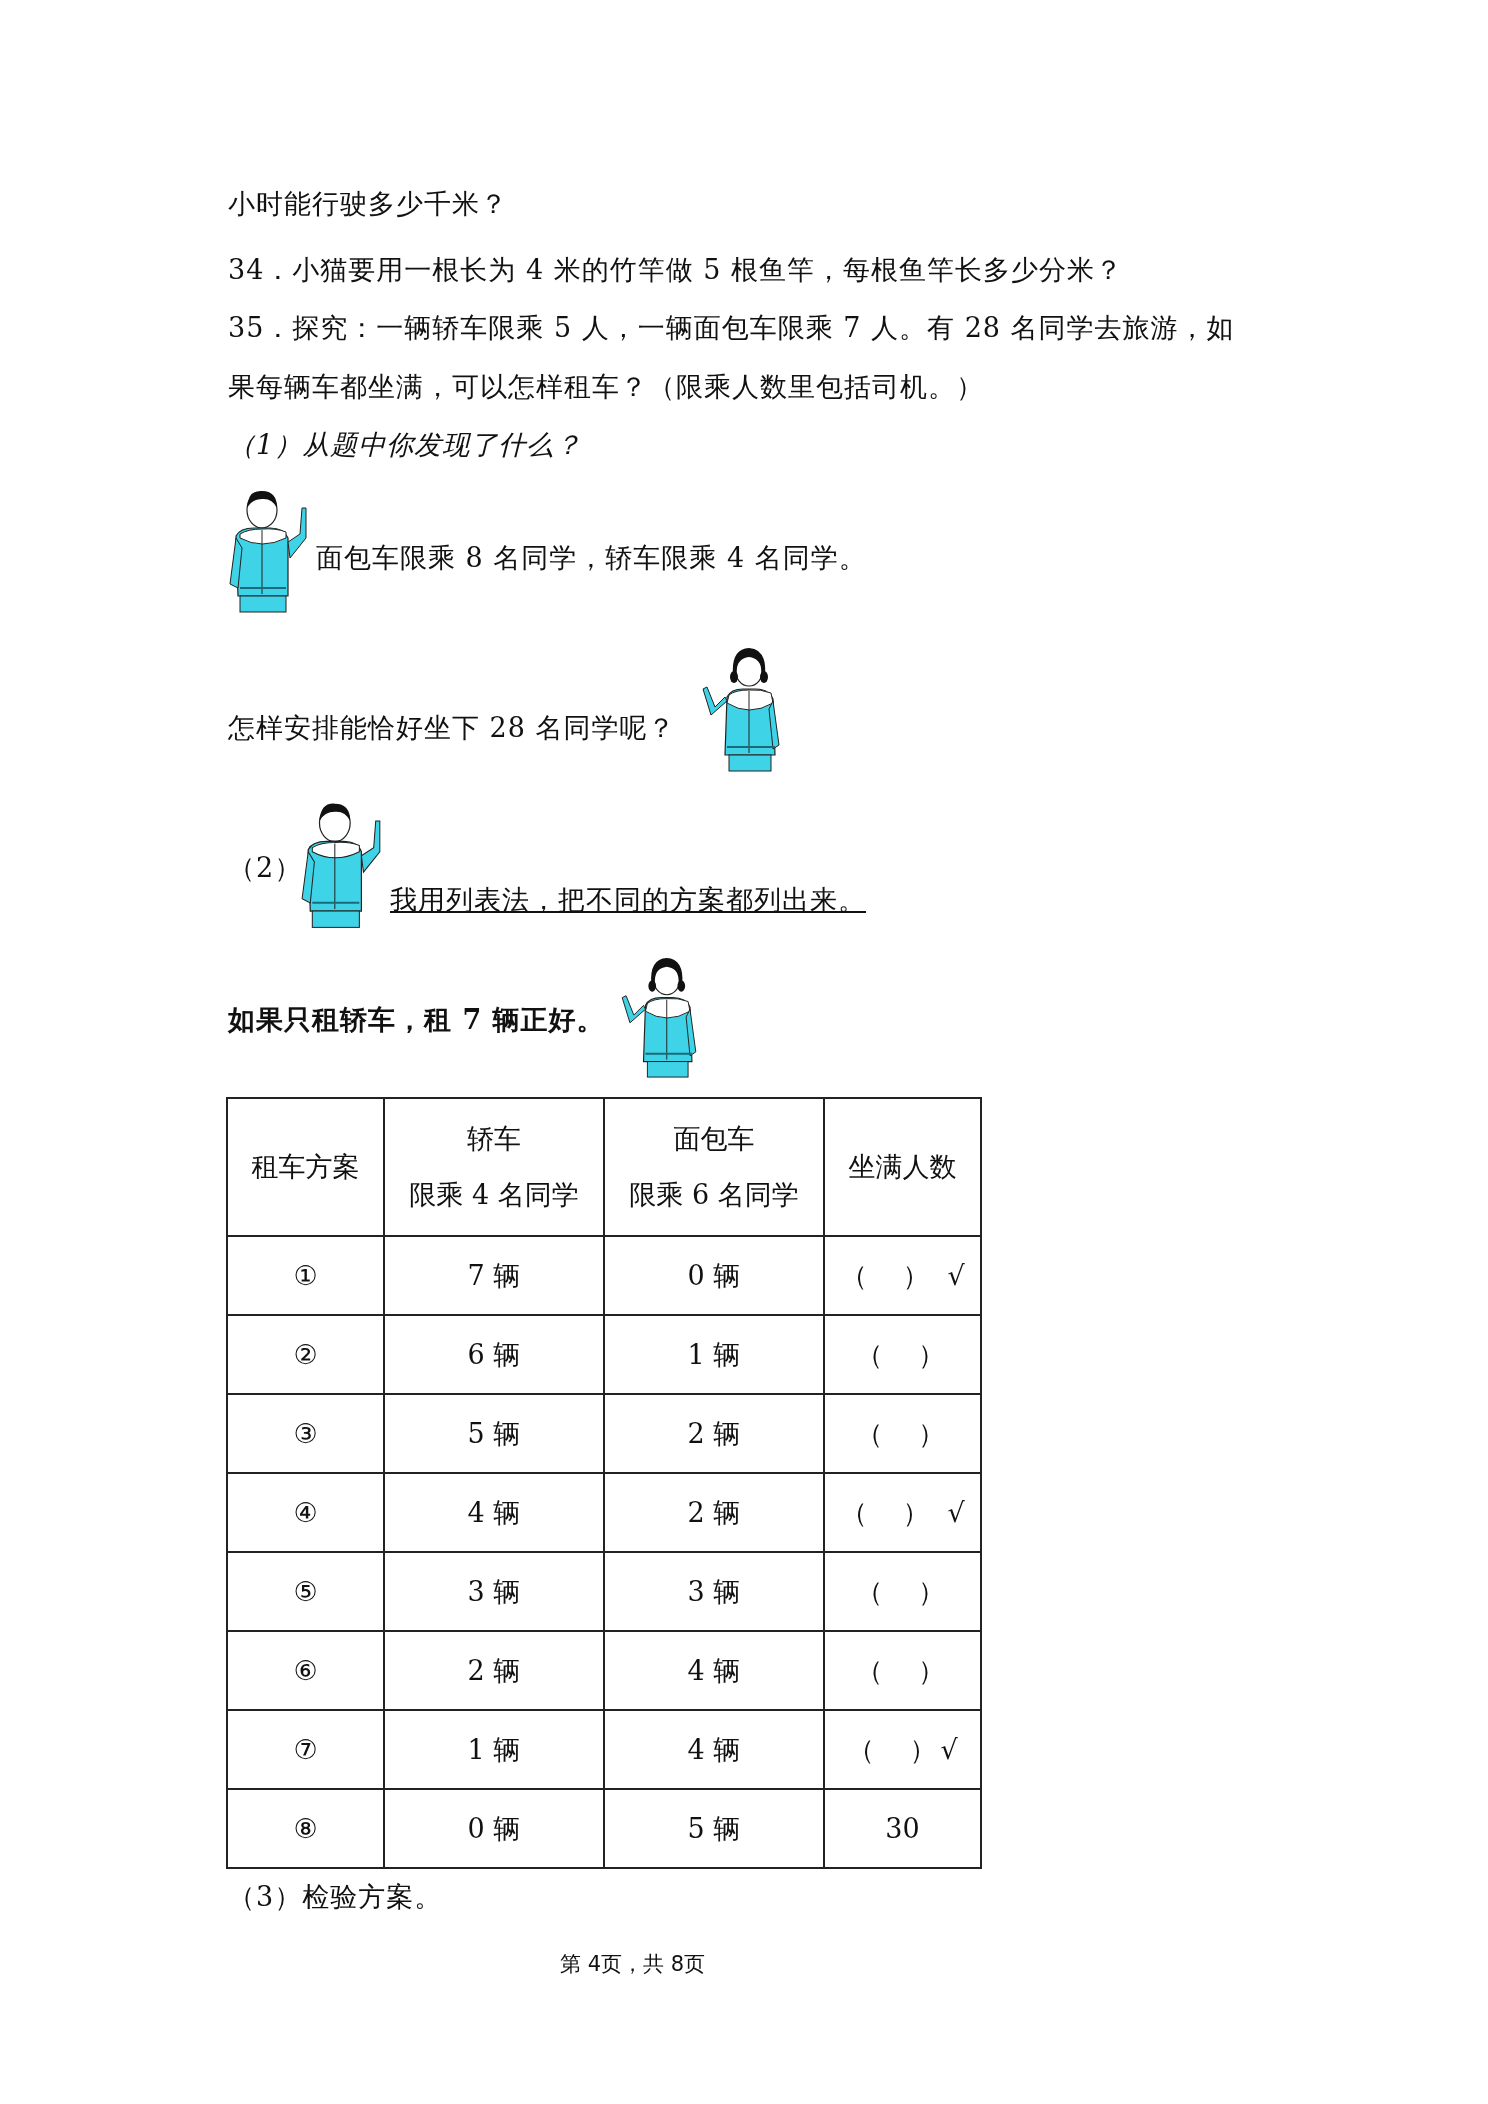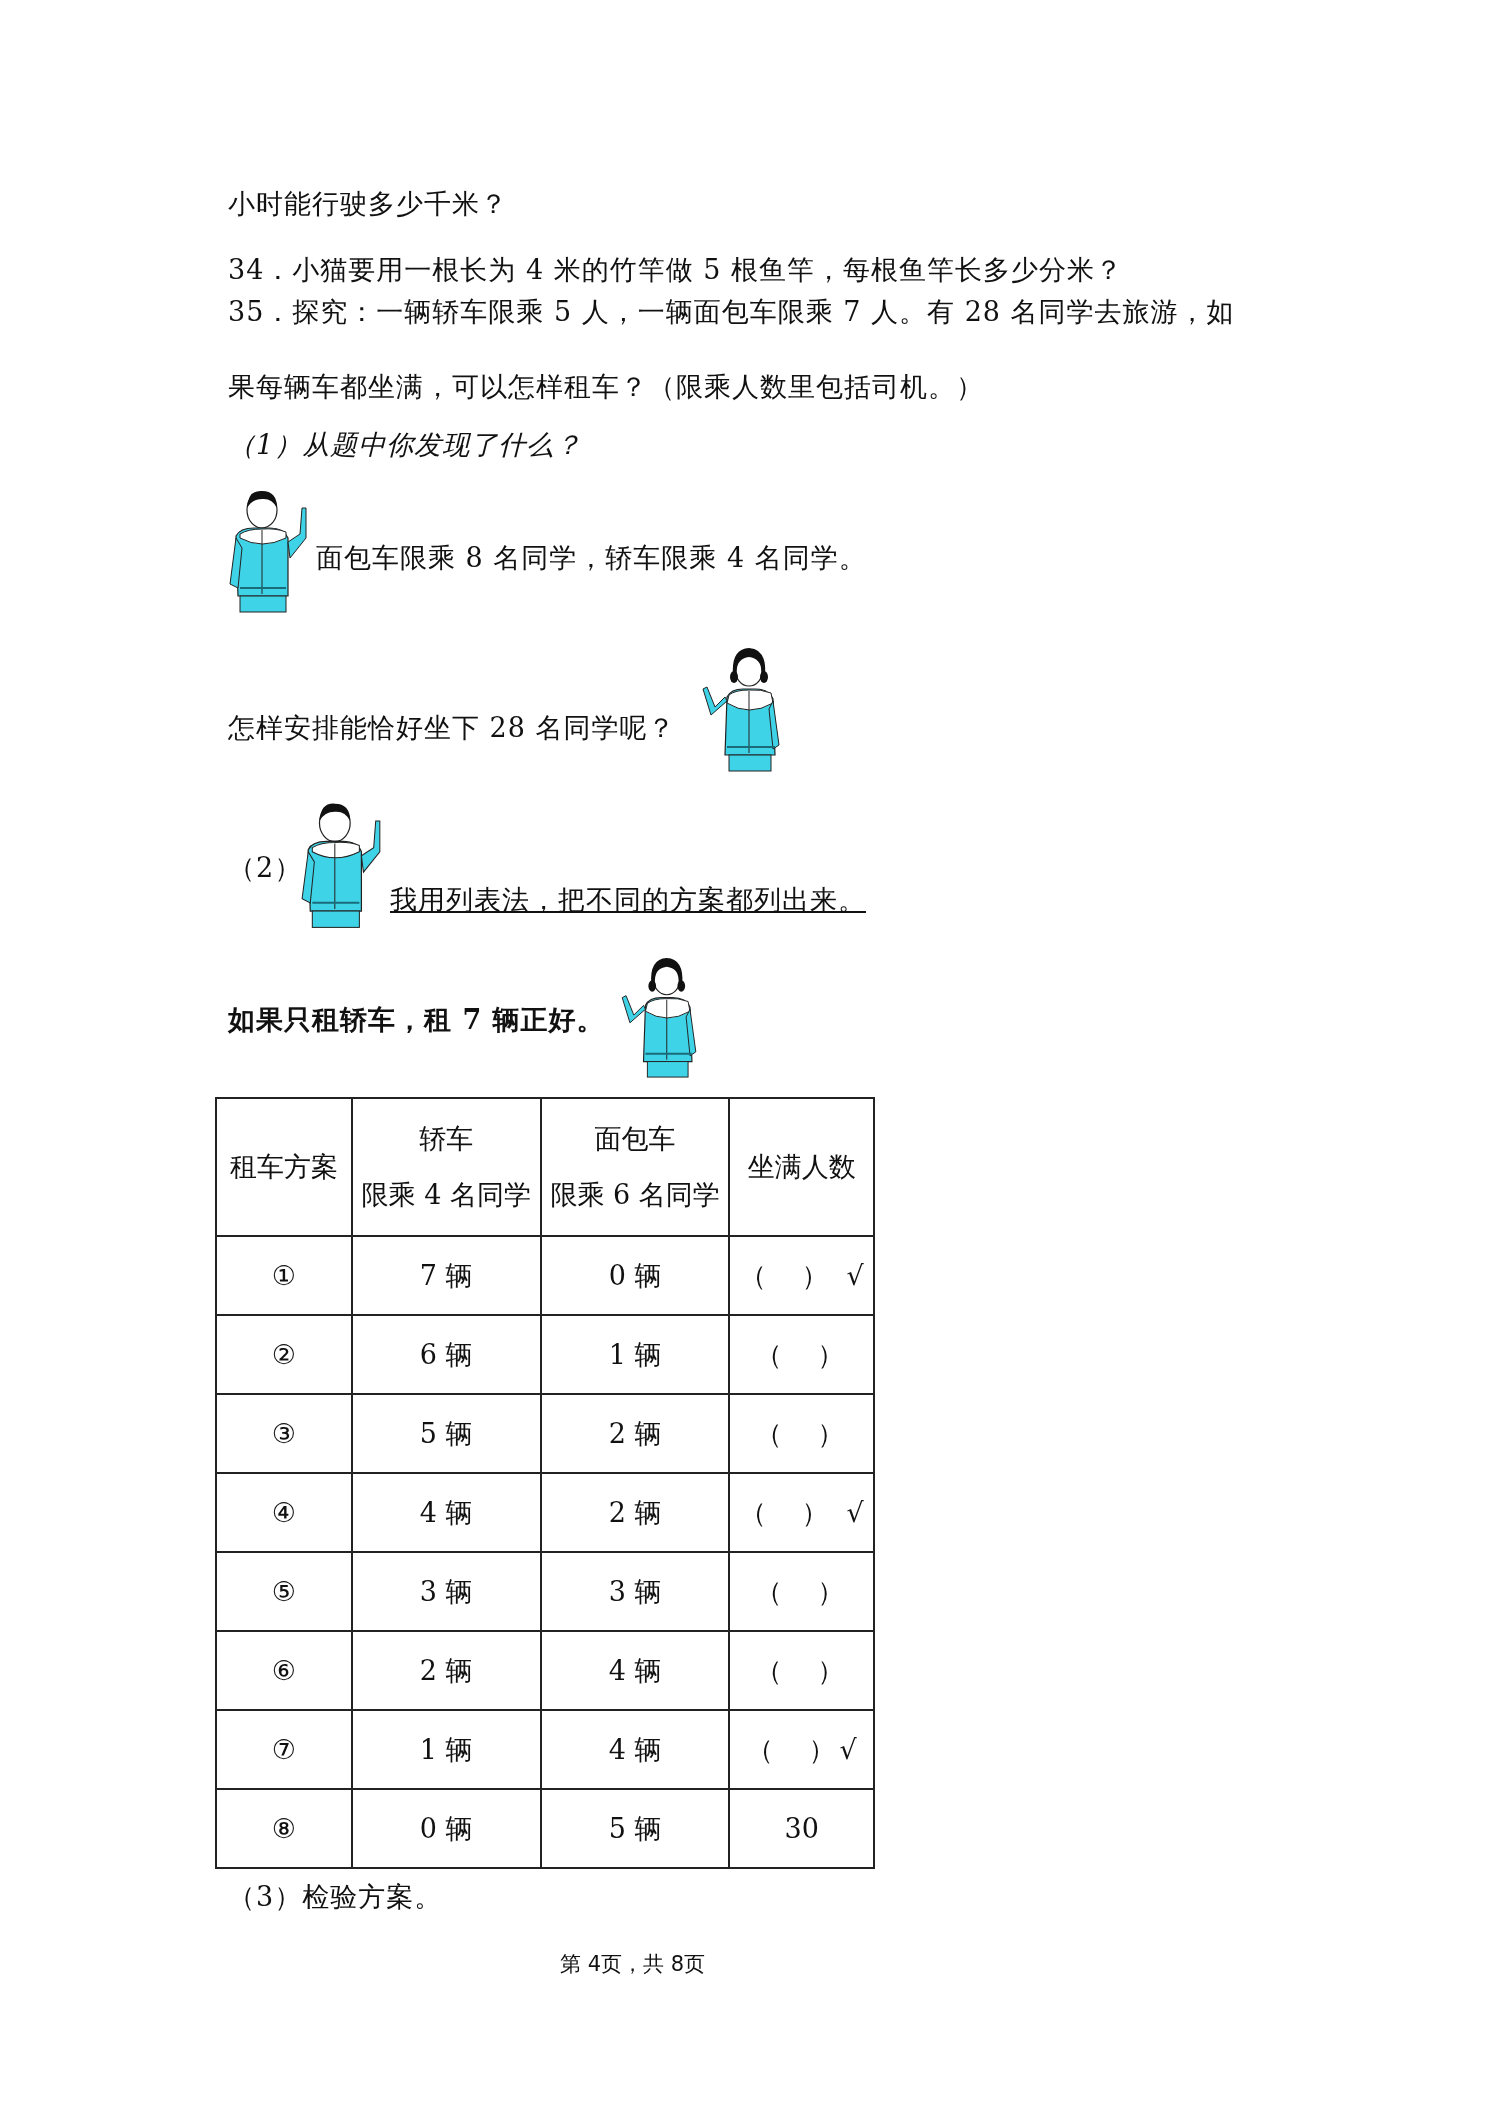--- a/index.html
+++ b/index.html
@@ -8,21 +8,21 @@
       font-family: "DejaVu Serif", "Liberation Serif", serif;
       color: #111;
     }
     .line {
       position: absolute; left: 228px; font-size: 27px; line-height: 40px;
       white-space: nowrap; letter-spacing: 1px;
     }
     .figure { position: absolute; }
     .figure svg { width: 100%; height: 100%; display: block; }
     table.plan {
-      position: absolute; left: 215px; top: 1097px; width: 660px;
+      position: absolute; left: 226px; top: 1097px; width: 756px;
       border-collapse: collapse; font-size: 27px;
     }
     table.plan td, table.plan th {
       border: 2px solid #222; text-align: center; vertical-align: middle;
       font-weight: normal; padding: 0;
     }
     table.plan th { height: 136px; line-height: 56px; }
     table.plan td { height: 77px; }
     .c0 { width: 150px; } .c1 { width: 211px; } .c2 { width: 211px; } .c3 { width: 150px; }
     .paren { letter-spacing: 4px; }
@@ -30,21 +30,21 @@
     .footer {
       position: absolute; left: 0; width: 1265px; top: 1950px; text-align: center;
       font-family: "DejaVu Sans", "Liberation Sans", sans-serif; font-size: 21px;
     }
   </style>
 </head>
 <body>
 
 <div class="line" style="top:184px;">小时能行驶多少千米？</div>
 <div class="line" style="top:250px;">34．小猫要用一根长为 4 米的竹竿做 5 根鱼竿，每根鱼竿长多少分米？</div>
-<div class="line" style="top:292px;text-align:right;">35．探究：一辆轿车限乘 5 人，一辆面包车限乘 7 人。有 28 名同学去旅游，如</div>
+<div class="line" style="top:308px;text-align:right;">35．探究：一辆轿车限乘 5 人，一辆面包车限乘 7 人。有 28 名同学去旅游，如</div>
 <div class="line" style="top:367px;">果每辆车都坐满，可以怎样租车？（限乘人数里包括司机。）</div>
 <div class="line" style="top:425px;font-style:italic;">（1）从题中你发现了什么？</div>
 
 <div class="figure" style="left:226px; top:488px; width:88px; height:126px;">
   <svg viewBox="0 0 88 126">
     <ellipse cx="36" cy="22" rx="15" ry="18" fill="#fff" stroke="#222" stroke-width="1.2"></ellipse>
     <path d="M21 20 Q22 2 36 3 Q51 3 51 20 Q46 10 36 11 Q26 11 21 20Z" fill="#111"></path>
     <path d="M10 48 Q14 40 28 40 L44 40 Q58 40 62 50 L62 108 L12 108 Z" fill="#3fd3e8" stroke="#222" stroke-width="1.2"></path>
     <path d="M14 50 Q36 62 60 50 L60 44 Q50 40 36 41 Q22 41 14 46Z" fill="#fff" stroke="#222" stroke-width="1"></path>
     <line x1="36" y1="42" x2="36" y2="106" stroke="#222" stroke-width="1"></line>

